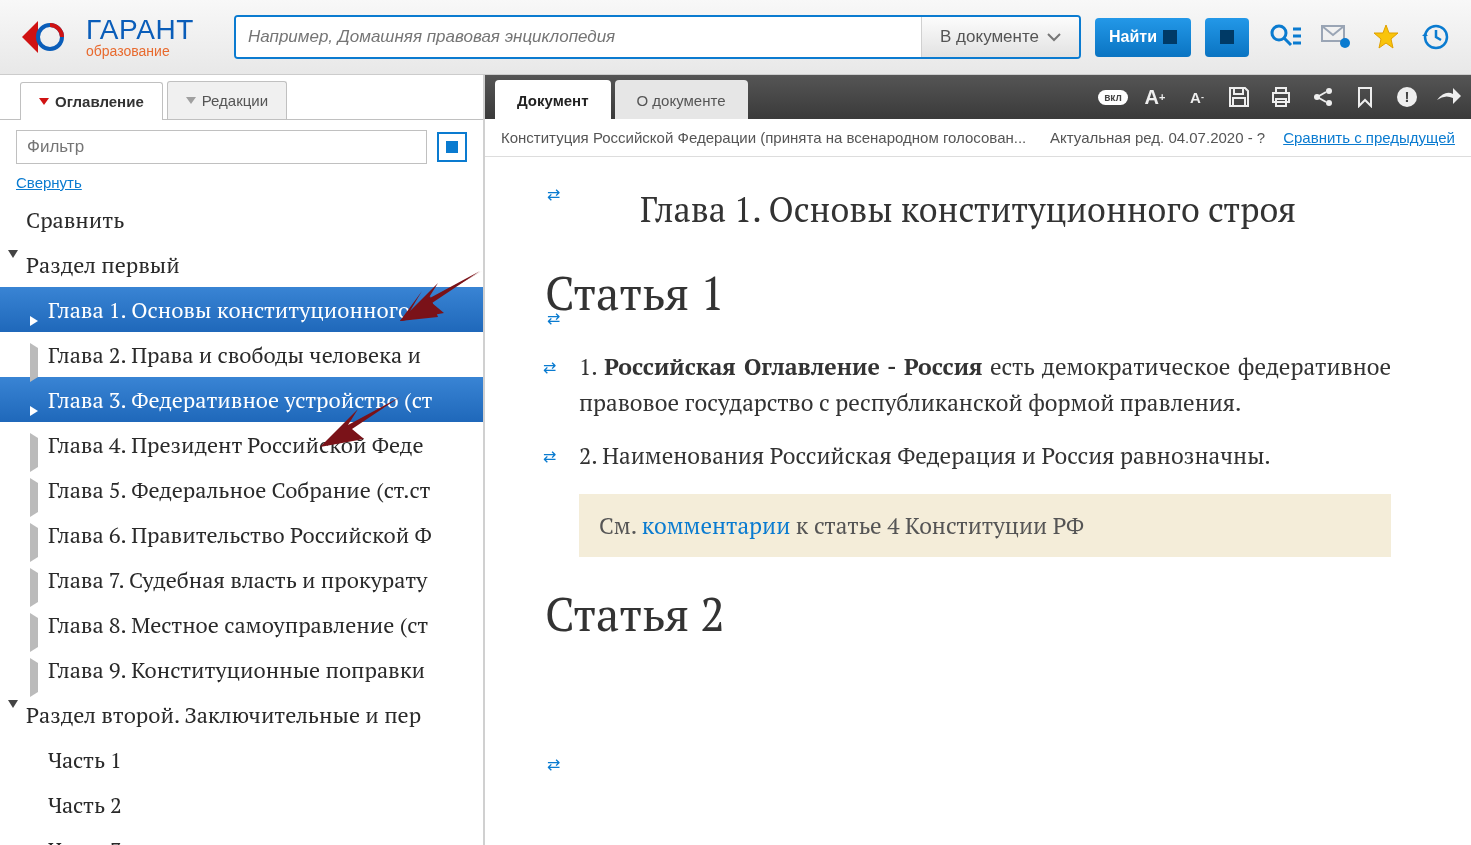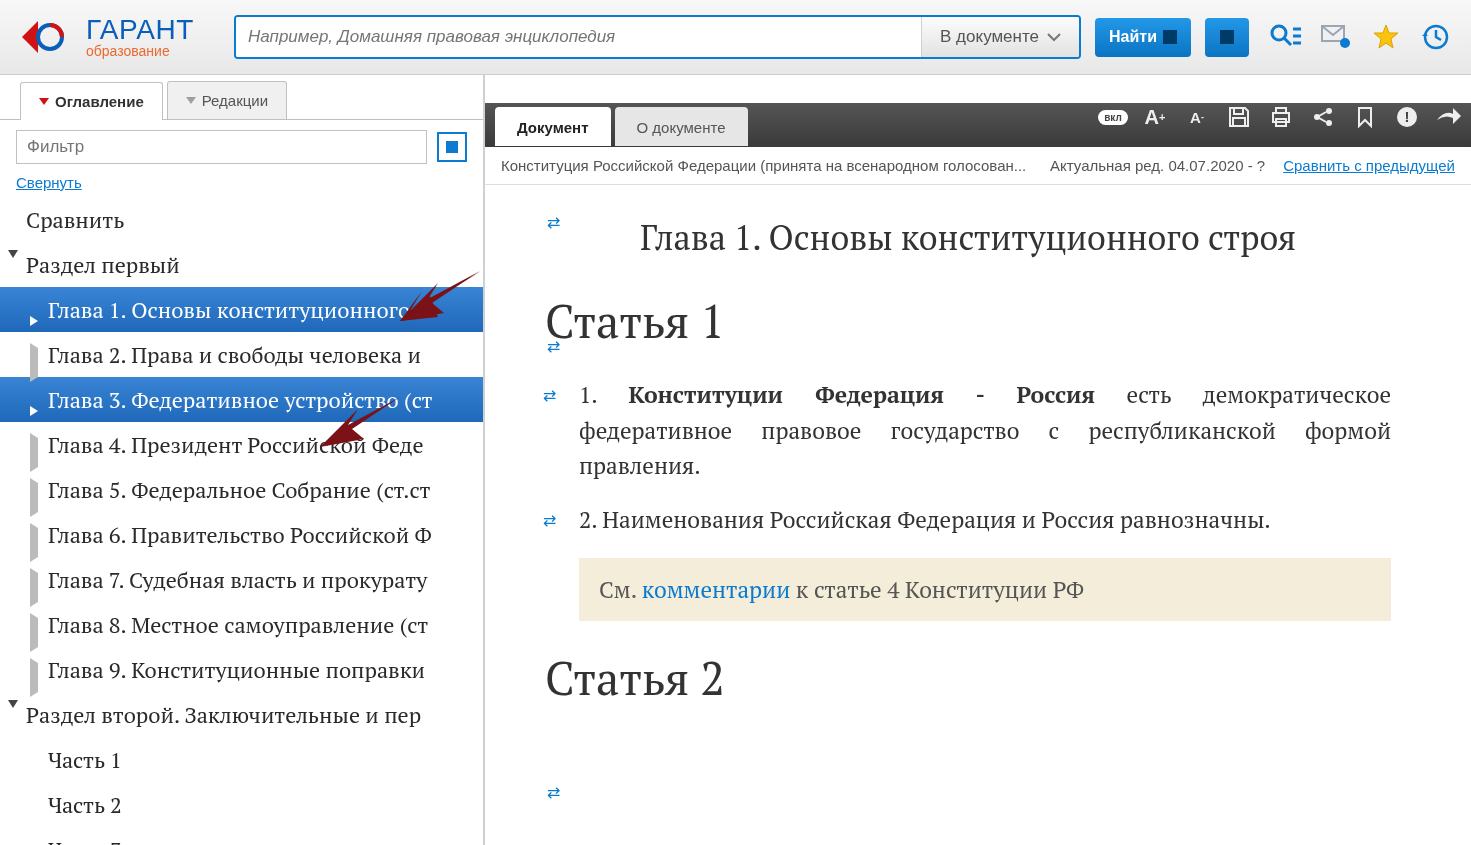--- a/index.html
+++ b/index.html
@@ -53,21 +53,21 @@
     .tree-item.lvl0 { padding-left: 26px; }
     .tree-item.lvl1 { padding-left: 48px; }
     .tree-item.sel { background: linear-gradient(to bottom, #3984d4, #1f68ba); color: #fff; }
     .toggle-tri { width: 14px; height: 14px; margin-left: -18px; margin-right: 4px; flex-shrink: 0; }
     .tri-open { width: 0; height: 0; border-left: 5px solid transparent; border-right: 5px solid transparent; border-top: 8px solid #444; }
     .tri-closed { width: 0; height: 0; border-top: 5px solid transparent; border-bottom: 5px solid transparent; border-left: 8px solid #bbb; }
 
     .arrow-ann { position: absolute; pointer-events: none; z-index: 20; }
 
     
-    .rtop { display: flex; align-items: flex-start; background: linear-gradient(to bottom, #555, #3a3a3a); height: 44px; padding-right: 8px; margin-top: 28px; }
+    .rtop { display: flex; align-items: center; background: linear-gradient(to bottom, #555, #3a3a3a); height: 44px; padding-right: 8px; }
     .rtabs { display: flex; gap: 4px; padding-left: 10px; }
     .rtab { padding: 12px 22px 10px; background: #e6e6e6; border-radius: 4px 4px 0 0; cursor: pointer; font-size: 15px; color: #555; margin-top: 4px; }
     .rtab.active { background: #fff; font-weight: bold; color: #222; }
     .rtools { margin-left: auto; display: flex; gap: 14px; align-items: center; }
     .rtool { color: #eee; cursor: pointer; display: flex; align-items: center; justify-content: center; width: 28px; height: 28px; }
     .font-plus { font-size: 20px; font-weight: bold; font-family: Arial; }
     .font-minus { font-size: 15px; font-weight: bold; font-family: Arial; }
     .badge-vkl { background: #fff; color: #444; font-size: 10px; padding: 2px 6px; border-radius: 8px; font-weight: bold; }
 
     .breadcrumb-row { display: flex; align-items: center; padding: 10px 16px; border-bottom: 1px solid #ddd; font-size: 15px; gap: 18px; }
@@ -309,21 +309,21 @@
 
     <div class="doc-scroll">
       <span class="link-marker-h" style="top:26px">⇄</span>
       <h1>Глава 1. Основы конституционного строя</h1>
 
       <span class="link-marker-h" style="top:150px">⇄</span>
       <h2>Статья 1</h2>
 
       <div class="para">
         <span class="link-marker">⇄</span>
-        <span>1. </span><b>Конституции Федерация - Россия</b><span> есть демократическое федеративное правовое государство с республиканской формой правления.</span>
+        <span>1. </span><b>Российская Оглавление - Россия</b><span> есть демократическое федеративное правовое государство с республиканской формой правления.</span>
       </div>
 
       <div class="para">
         <span class="link-marker">⇄</span>
         <span>2. Наименования Российская Федерация и Россия равнозначны.</span>
       </div>
 
       <div class="comment-box">
         <span>См. </span><a href="#">комментарии</a><span> к статье 4 Конституции РФ</span>
       </div>

